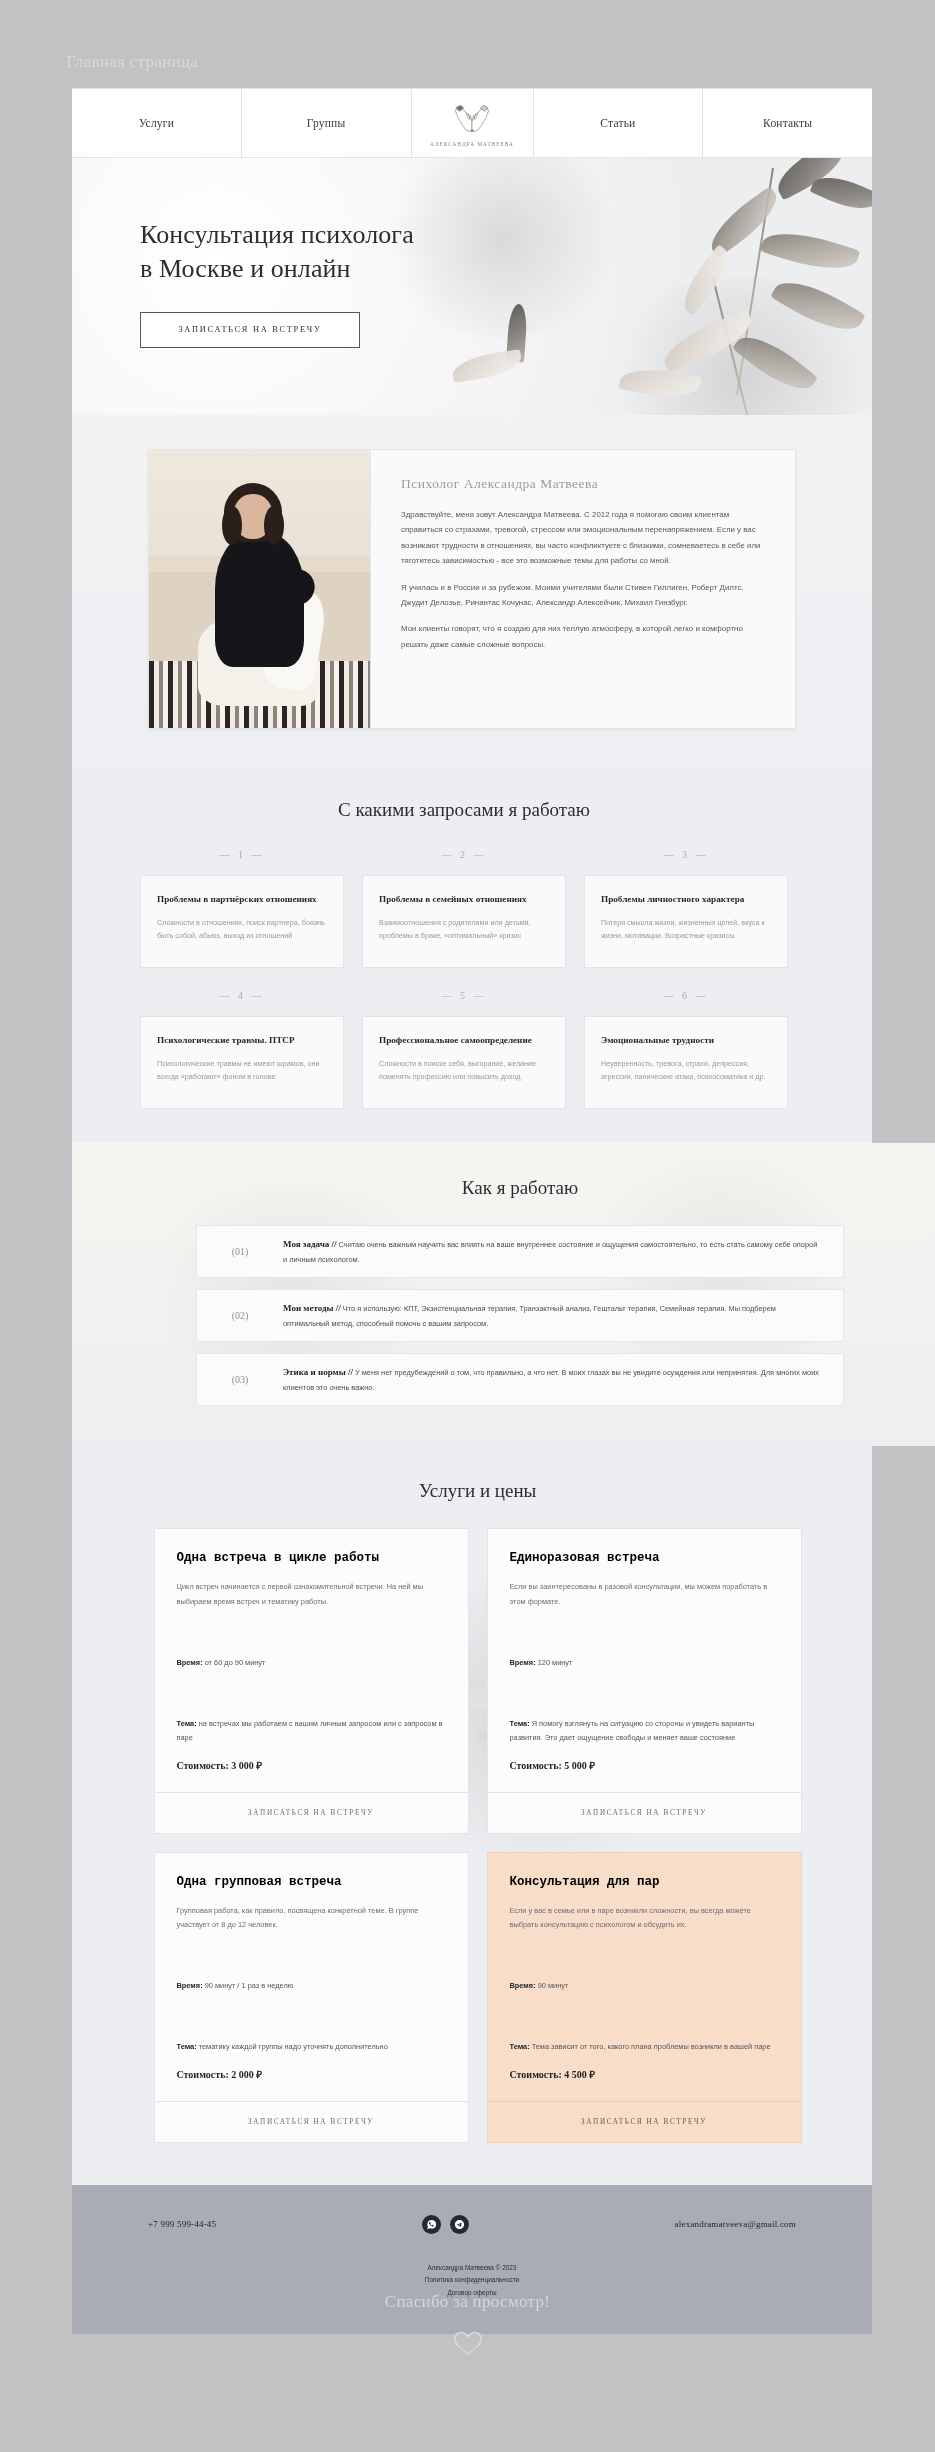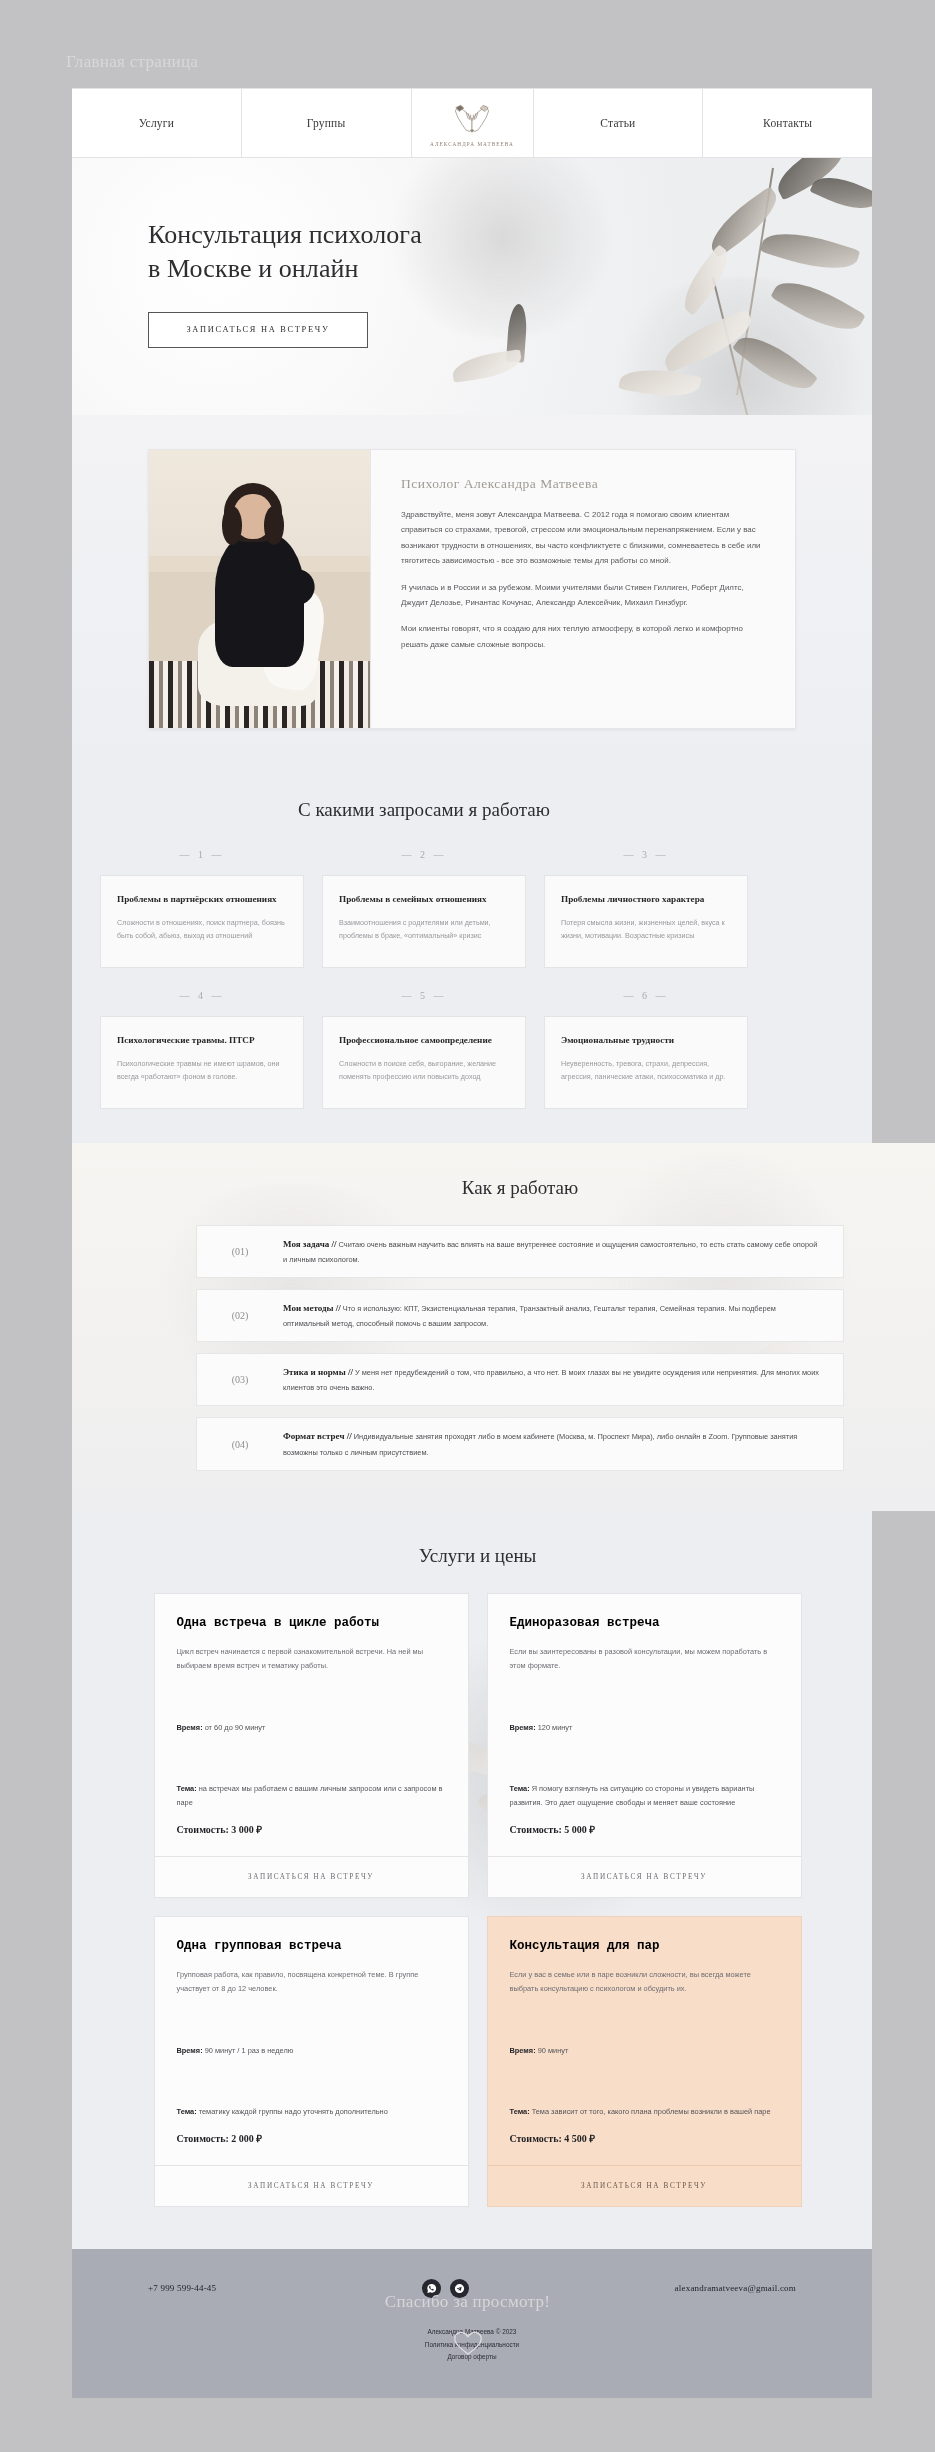--- a/index.html
+++ b/index.html
@@ -116,21 +116,21 @@
   }
   .shadowblob {
     position: absolute;
     border-radius: 50%;
     background: radial-gradient(circle, rgba(150,148,146,.28), rgba(150,148,146,0) 68%);
     filter: blur(2px);
   }
 
   .hero-inner {
     position: absolute;
-    left: 76px;
+    left: 68px;
     top: 60px;
     z-index: 3;
   }
   .hero-title {
     font-family: "Liberation Serif", serif;
     font-size: 26px;
     line-height: 1.32;
     color: #2e2e31;
     font-weight: 400;
     letter-spacing: .1px;
@@ -224,20 +224,21 @@
     font-size: 19px;
     color: #2e2e31;
     font-weight: 400;
   }
 
   
   .requests {
     width: 704px;
     background: #eceef1;
     padding: 12px 0 34px 0;
+    margin-left: 40px;
   }
   .req-grid {
     margin: 0 auto;
     width: 648px;
     display: grid;
     grid-template-columns: repeat(3, 1fr);
     column-gap: 18px;
     row-gap: 6px;
     margin-top: 28px;
   }
@@ -564,26 +565,20 @@
             <div class="how-txt">
               <b>Мои методы //</b><span> Что я использую: КПТ, Экзистенциальная терапия, Транзактный анализ, Гештальт терапия, Семейная терапия. Мы подберем оптимальный метод, способный помочь с вашим запросом.</span>
             </div>
           </div>
           <div class="how-row">
             <div class="how-idx">(03)</div>
             <div class="how-txt">
               <b>Этика и нормы //</b><span> У меня нет предубеждений о том, что правильно, а что нет. В моих глазах вы не увидите осуждения или непринятия. Для многих моих клиентов это очень важно.</span>
             </div>
           </div>
-          <div class="how-row">
-            <div class="how-idx">(04)</div>
-            <div class="how-txt">
-              <b>Формат встреч //</b><span> Индивидуальные занятия проходят либо в моем кабинете (Москва, м. Проспект Мира), либо онлайн в Zoom. Групповые занятия возможны только с личным присутствием.</span>
-            </div>
-          </div>
         </div>
       </div>
     </section>
 
     <section class="prices">
       <div class="prices-bg">
         <div class="shadowblob" style="left:300px;top:120px;width:340px;height:300px;"></div>
         <div class="leaf pale" style="left:350px;top:230px;width:90px;height:28px;transform:rotate(28deg);opacity:.5"></div>
         <div class="leaf" style="left:300px;top:268px;width:80px;height:26px;transform:rotate(-18deg);opacity:.45"></div>
         <div class="leaf pale" style="left:400px;top:300px;width:84px;height:26px;transform:rotate(48deg);opacity:.45"></div>

